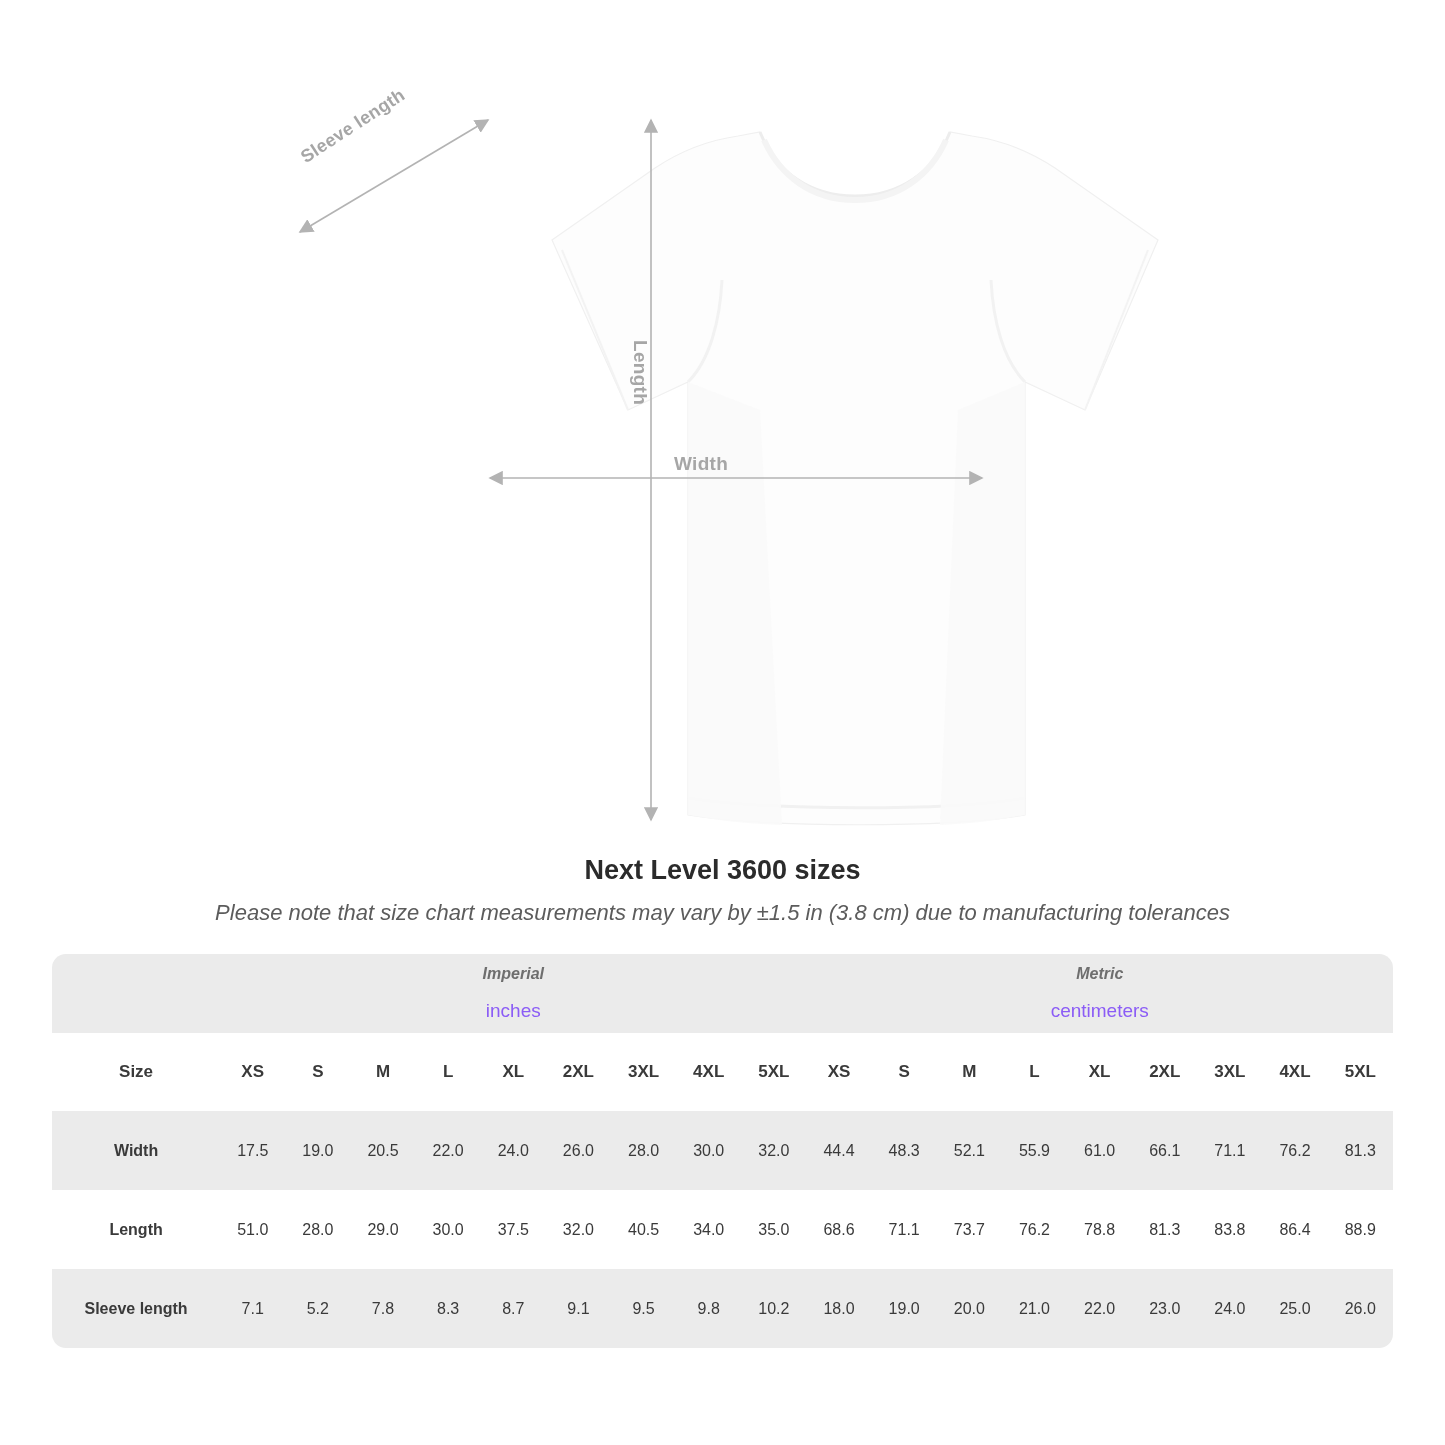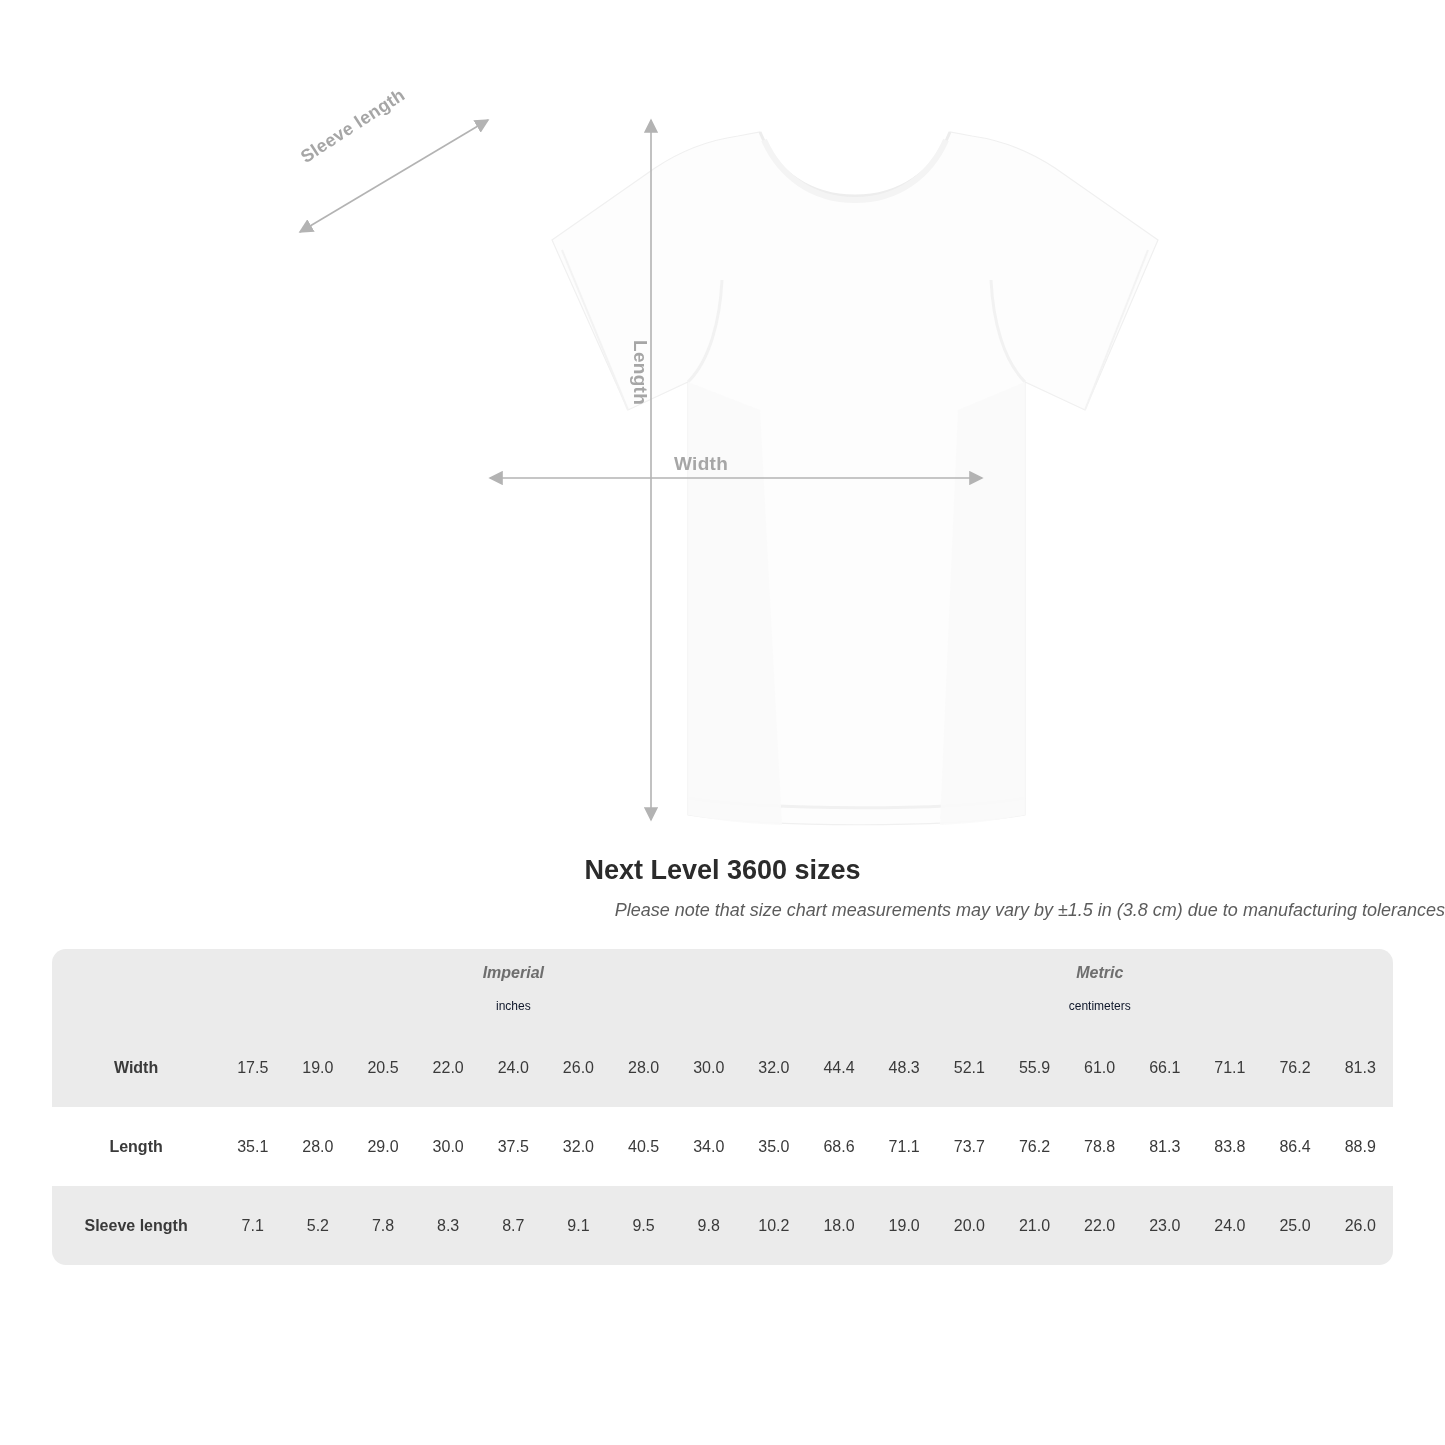--- a/index.html
+++ b/index.html
@@ -62,25 +62,24 @@
   .title-block {
     text-align: center;
   }
   .chart-title {
     font-size: 27px;
     font-weight: bold;
     color: #2b2b2b;
     margin: 0;
   }
   .chart-note {
-    font-size: 18px;
+    font-size: 22px;
     font-style: italic;
     color: #5c5c5c;
     margin-top: 14px;
-    text-align: right;
   }
 
   
   .table-wrap {
     margin: 28px 52px 0 52px;
     border-radius: 14px;
     overflow: hidden;
   }
   table.size-table {
     border-collapse: collapse;
@@ -100,22 +99,22 @@
     height: 110px;
   }
   .unit-head .unit-name {
     font-size: 16px;
     font-style: italic;
     font-weight: bold;
     color: #6e6e6e;
     line-height: 1.15;
   }
   .unit-head .unit-sub {
-    font-size: 12px;
-    color: #0f172a;
+    font-size: 19px;
+    color: #8b5cf6;
     font-style: normal;
     font-weight: normal;
     margin-top: 16px;
   }
   tr.head-row td {
     background: #ffffff;
     font-weight: bold;
     font-size: 17px;
     color: #3a3a3a;
     height: 78px;
@@ -228,20 +227,41 @@
         <tr>
           <td class="unit-head corner"></td>
           <td class="unit-head" colspan="9">
             <div class="unit-name">Imperial</div>
             <div class="unit-sub">inches</div>
           </td>
           <td class="unit-head" colspan="9">
             <div class="unit-name">Metric</div>
             <div class="unit-sub">centimeters</div>
           </td>
+        </tr>
+        <tr class="head-row">
+          <td class="rowlabel">Size</td>
+          <td>XS</td>
+          <td>S</td>
+          <td>M</td>
+          <td>L</td>
+          <td>XL</td>
+          <td>2XL</td>
+          <td>3XL</td>
+          <td>4XL</td>
+          <td>5XL</td>
+          <td>XS</td>
+          <td>S</td>
+          <td>M</td>
+          <td>L</td>
+          <td>XL</td>
+          <td>2XL</td>
+          <td>3XL</td>
+          <td>4XL</td>
+          <td>5XL</td>
         </tr>
         <tr class="row-alt">
           <td class="rowlabel">Width</td>
           <td>17.5</td>
           <td>19.0</td>
           <td>20.5</td>
           <td>22.0</td>
           <td>24.0</td>
           <td>26.0</td>
           <td>28.0</td>
@@ -252,21 +272,21 @@
           <td>52.1</td>
           <td>55.9</td>
           <td>61.0</td>
           <td>66.1</td>
           <td>71.1</td>
           <td>76.2</td>
           <td>81.3</td>
         </tr>
         <tr class="row-plain">
           <td class="rowlabel">Length</td>
-          <td>35.1</td>
+          <td>51.0</td>
           <td>28.0</td>
           <td>29.0</td>
           <td>30.0</td>
           <td>37.5</td>
           <td>32.0</td>
           <td>40.5</td>
           <td>34.0</td>
           <td>35.0</td>
           <td>68.6</td>
           <td>71.1</td>

